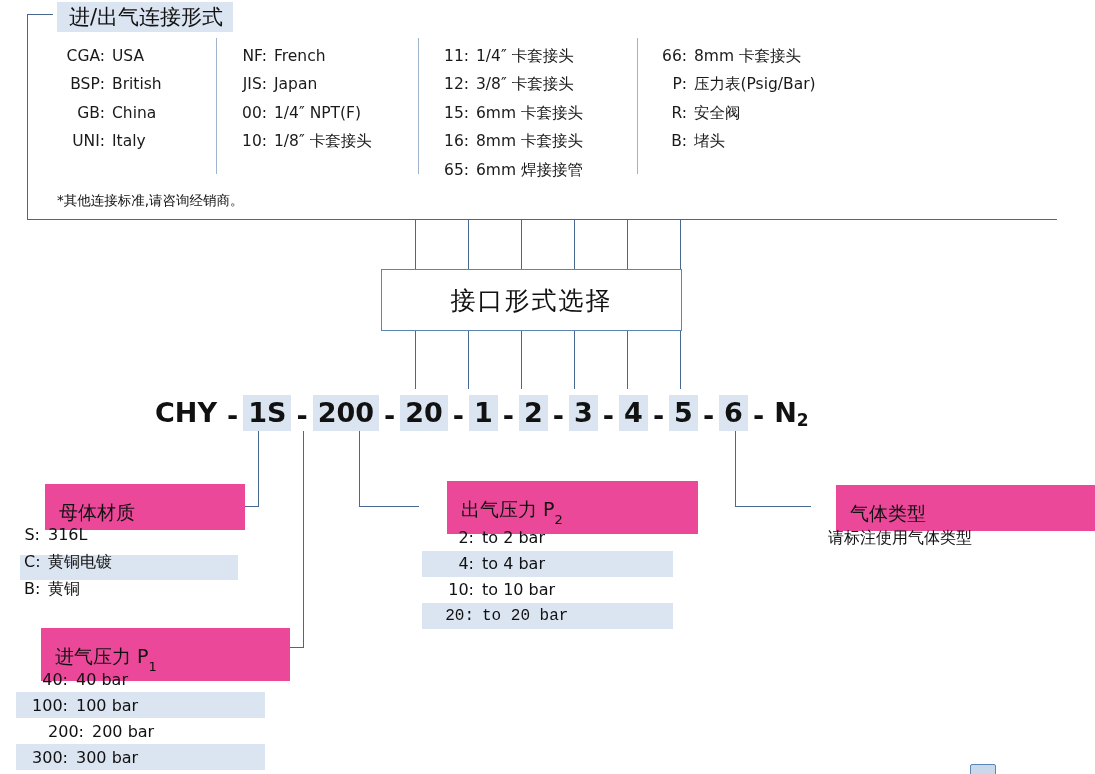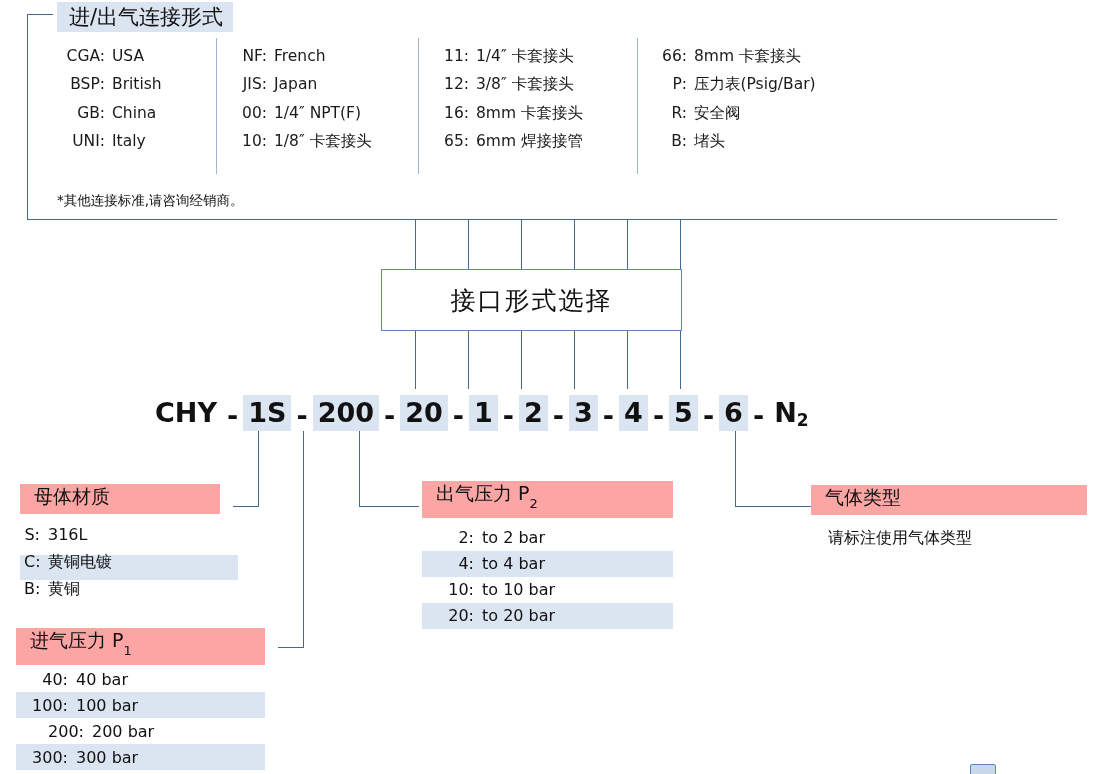--- a/index.html
+++ b/index.html
@@ -86,26 +86,27 @@
   #code-line .dash { padding:0 5px; }
   #code-line sub { font-size:17px; font-weight:bold; vertical-align:baseline; position:relative; top:4px; }
 
   
   .ln-h { position:absolute; height:0; border-top:1.2px solid #46688e; }
   .ln-v { position:absolute; width:0; border-left:1.2px solid #46688e; }
 
   
   .grp-title {
     position:absolute;
-    background:#fca5a5;
+    background:#ec4899;
     font-size:19px; line-height:25px;
-    padding:0 10px 5px 14px;
-    font-family:"DejaVu Sans","Liberation Sans",sans-serif;
-    color:#111;
-    white-space:nowrap;
+    padding:16px 10px 5px 14px;
+    font-family:"DejaVu Sans","Liberation Sans",sans-serif;
+    color:#111;
+    white-space:nowrap;
+    margin-left:25px;
   }
   .grp-title sub { font-size:13px; position:relative; top:3px; }
   .opt {
     position:absolute;
     display:flex; align-items:baseline;
     font-size:16px; line-height:26px;
     font-family:"DejaVu Sans","Liberation Sans",sans-serif;
     color:#111;
     white-space:nowrap;
   }
@@ -176,20 +177,24 @@
   </div>
 
   <div class="conncol" style="left:444px;">
     <div class="connrow">
         <span class="k" style="width:32px">11:</span>
         <span class="v">1/4″  卡套接头</span>
       </div>
     <div class="connrow">
         <span class="k" style="width:32px">12:</span>
         <span class="v">3/8″  卡套接头</span>
+      </div>
+    <div class="connrow">
+        <span class="k" style="width:32px">15:</span>
+        <span class="v">6mm 卡套接头</span>
       </div>
     <div class="connrow">
         <span class="k" style="width:32px">16:</span>
         <span class="v">8mm 卡套接头</span>
       </div>
     <div class="connrow">
         <span class="k" style="width:32px">65:</span>
         <span class="v">6mm 焊接接管</span>
       </div>
   </div>
@@ -322,21 +327,21 @@
     <span>to 2 bar</span>
   </div>
   <div class="opt" style="left:430px; top:551px;">
     <span class="k" style="width:52px">4:</span>
     <span>to 4 bar</span>
   </div>
   <div class="opt" style="left:430px; top:577px;">
     <span class="k" style="width:52px">10:</span>
     <span>to 10 bar</span>
   </div>
-  <div class="opt" style="left:430px; top:603px;">
+  <div class="opt" style="left:430px; top:603px;font-family:Liberation Mono, monospace;">
     <span class="k" style="width:52px">20:</span>
     <span>to 20 bar</span>
   </div>
 
   <div class="grp-title" style="left:811px; top:485px; width:276px;">气体类型</div>
   <div class="plain-note" style="left:828px; top:525px;">请标注使用气体类型</div>
 
   <div class="abs" id="corner-widget"></div>
 
 </div>

